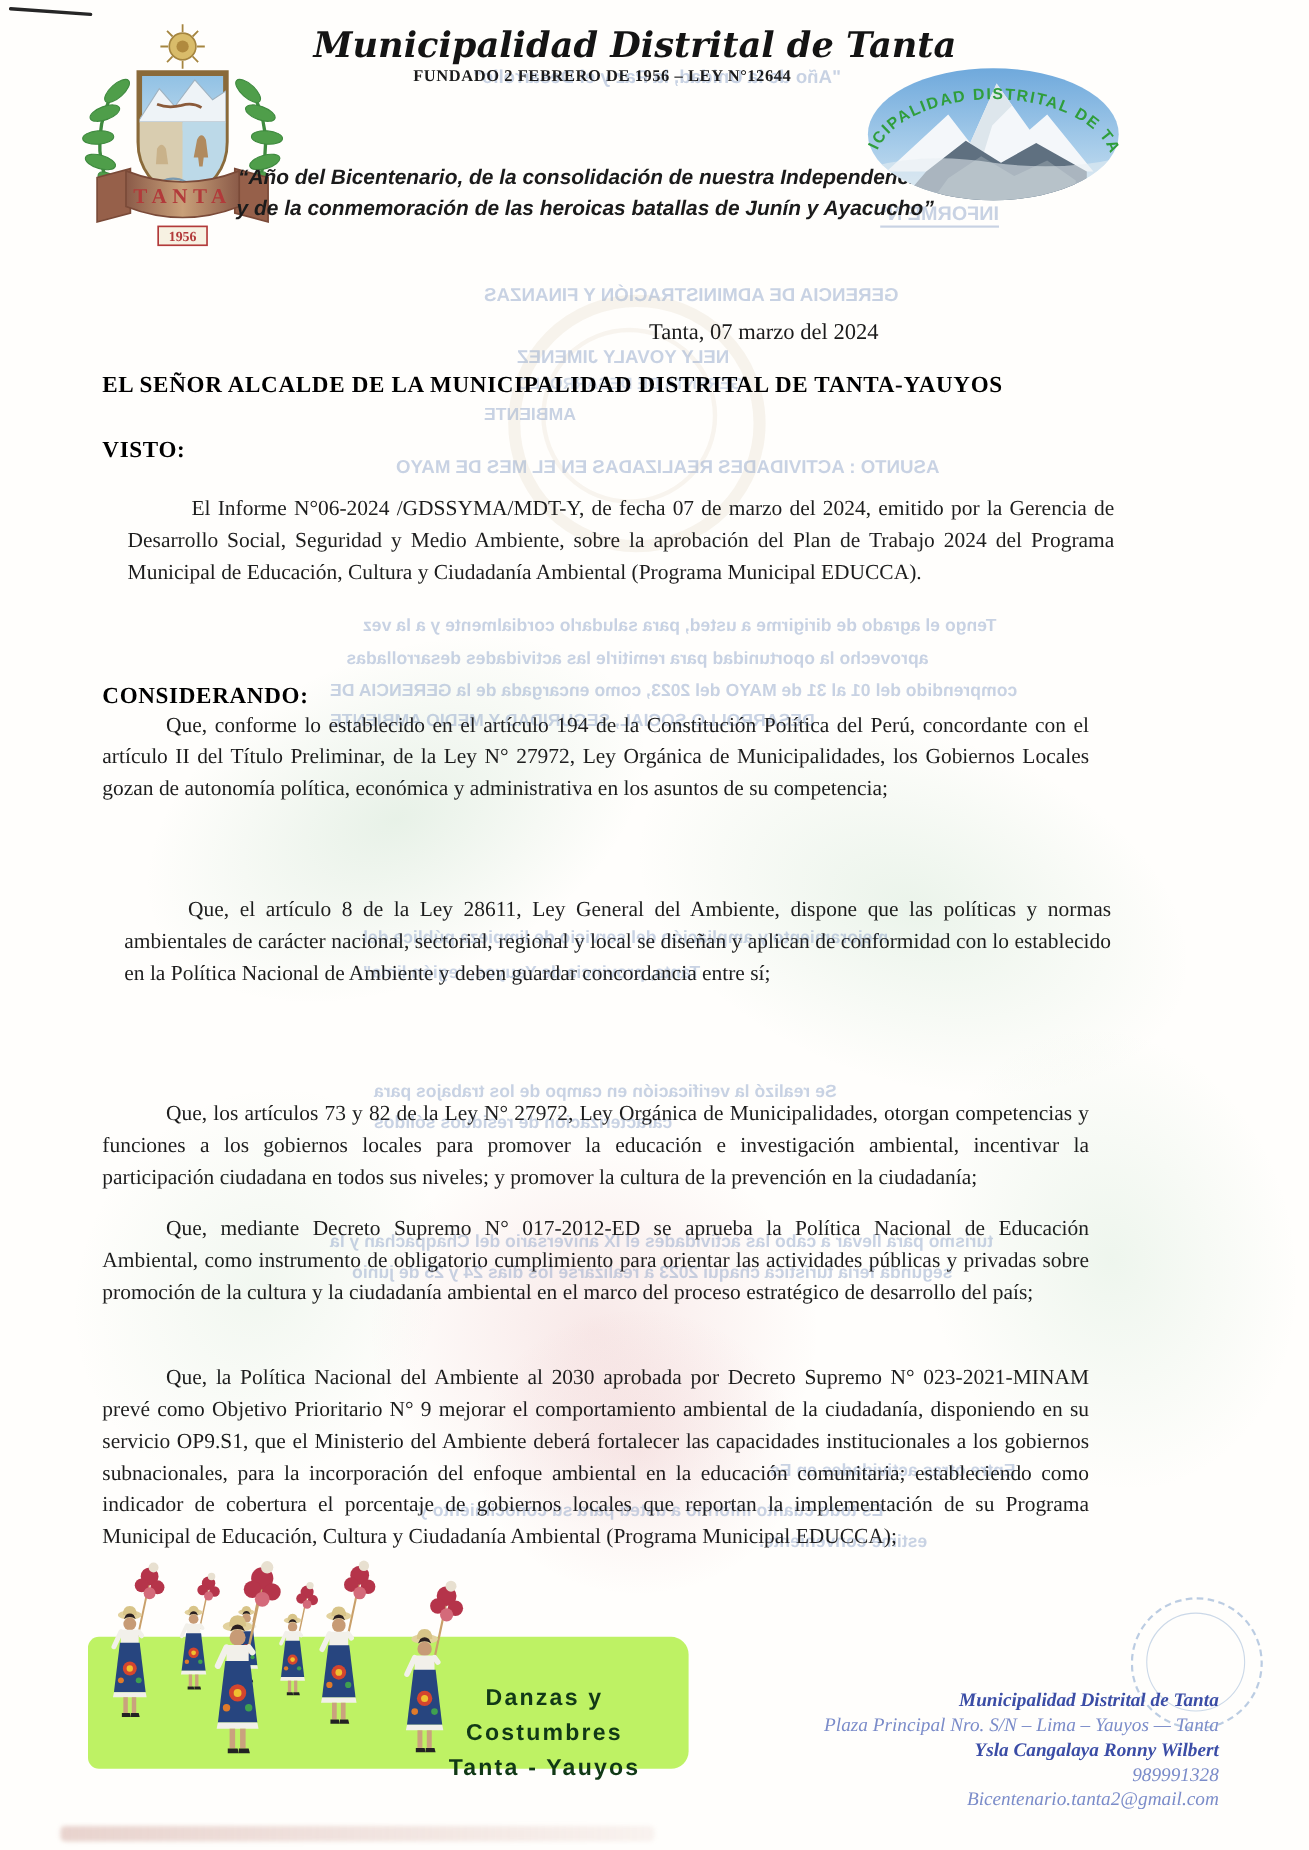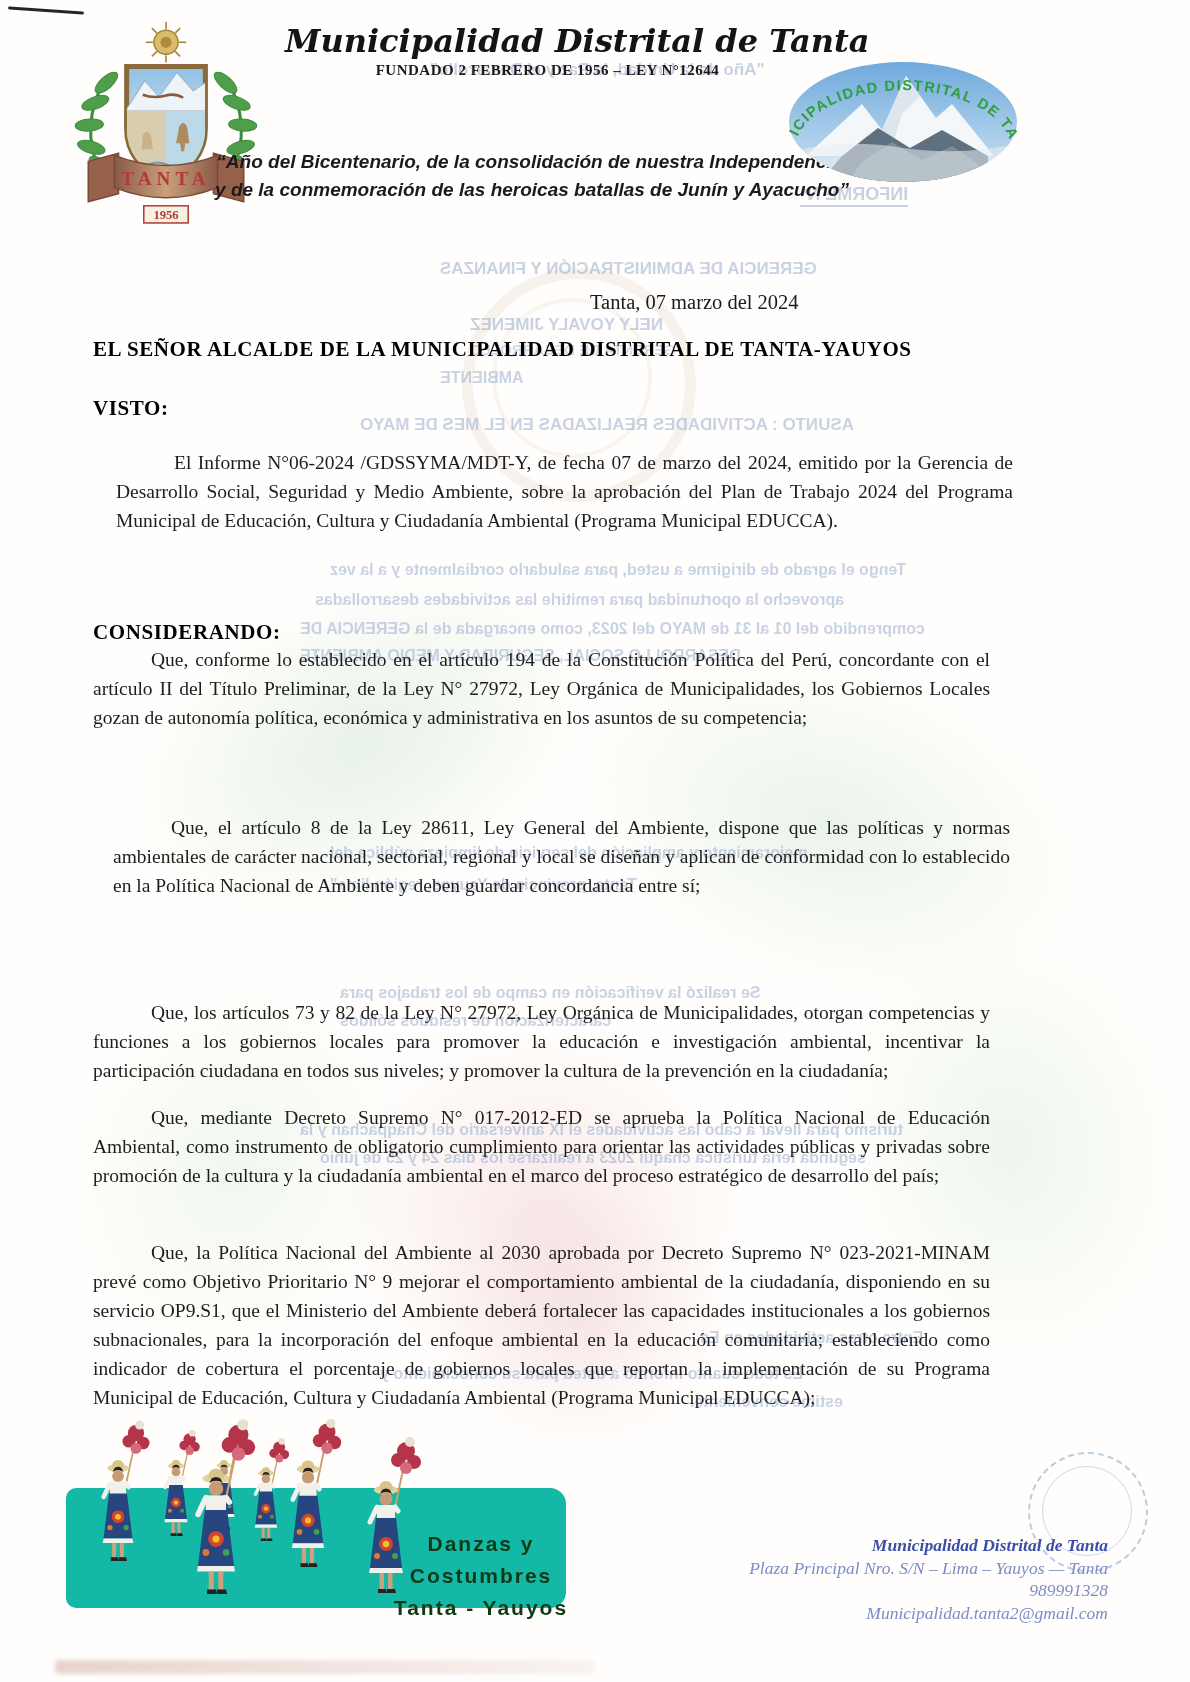--- a/index.html
+++ b/index.html
@@ -67,22 +67,22 @@
   .g11{left:330px;top:876px;}
   .g12{left:340px;top:984px;}
   .g13{left:340px;top:1012px;}
   .g14{left:300px;top:1121px;}
   .g15{left:320px;top:1149px;}
   .g16{left:700px;top:1329px;}
   .g17{left:380px;top:1365px;}
   .g18{left:690px;top:1393px;}
   .g19{left:360px;top:1491px;font-size:13px;}
   
-  .photo-box{position:absolute;left:66px;top:1488px;width:500px;height:120px;
-    background:#14b8a6;border-radius:10px 16px 16px 10px;}
+  .photo-box{position:absolute;left:80px;top:1488px;width:546px;height:120px;
+    background:#bef264;border-radius:10px 16px 16px 10px;}
   .photo-caption{position:absolute;left:300px;top:40px;width:230px;text-align:center;
     font-family:"Liberation Sans",sans-serif;font-weight:bold;font-size:21px;line-height:32px;
     letter-spacing:2px;color:#113916;}
   .dancers{position:absolute;left:56px;top:1366px;width:432px;height:248px;}
   .stamp-circle{position:absolute;left:1028px;top:1452px;width:116px;height:116px;
     border:2px dashed rgba(105,145,195,.45);border-radius:50%;}
   .stamp-circle-inner{position:absolute;left:12px;top:12px;width:88px;height:88px;
     border:1.5px solid rgba(105,145,195,.35);border-radius:50%;}
   
   .contact{position:absolute;left:660px;top:1534px;width:448px;text-align:right;
@@ -294,18 +294,19 @@
     <use href="#dz" transform="translate(330,186) scale(1.0)"></use>
   </svg>
 
   <div class="stamp-circle">
     <div class="stamp-circle-inner"></div>
   </div>
 
   <div class="contact">
     <div class="c-strong">Municipalidad Distrital de Tanta</div>
     <div class="c-light">Plaza Principal Nro. S/N – Lima – Yauyos — Tanta</div>
+    <div class="c-strong">Ysla Cangalaya Ronny Wilbert</div>
     <div class="c-light">989991328</div>
-    <div class="c-light">Municipalidad.tanta2@gmail.com</div>
+    <div class="c-light">Bicentenario.tanta2@gmail.com</div>
   </div>
 
   <div class="scan-band"></div>
 </div>
 
 </body></html>

